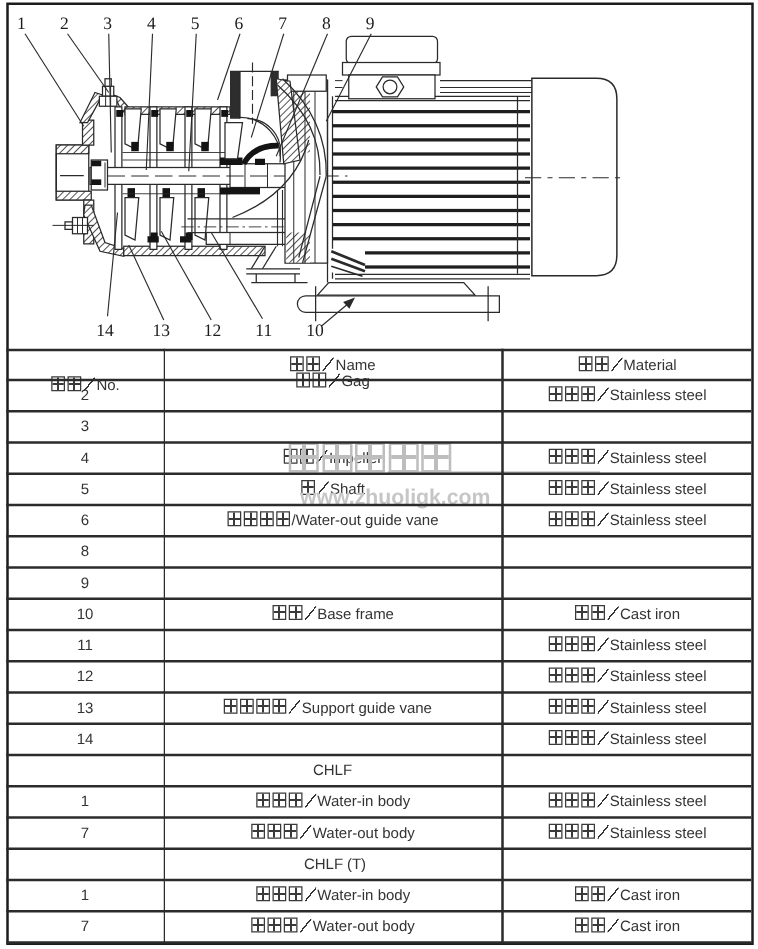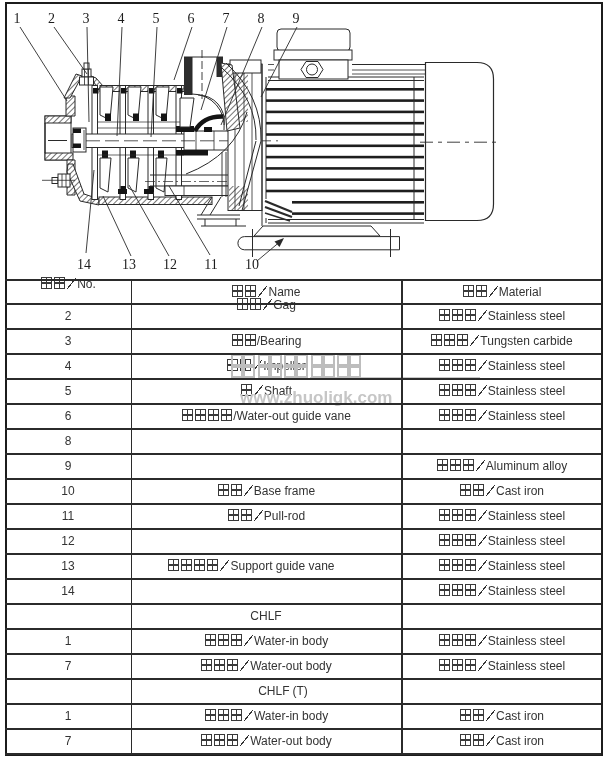--- a/index.html
+++ b/index.html
@@ -244,62 +244,58 @@
 <div class="hl" style="top:577.9px"></div>
 <div class="hl" style="top:602.8px"></div>
 <div class="hl" style="top:627.8px"></div>
 <div class="hl" style="top:652.7px"></div>
 <div class="hl" style="top:677.7px"></div>
 <div class="hl" style="top:702.6px"></div>
 <div class="hl" style="top:727.6px"></div>
 <div class="hl" style="top:752.5px"></div>
 <div class="vl" style="left:130.6px"></div>
 <div class="vl" style="left:401.2px"></div>
-<div class="cl" style="left:7px;top:272px;width:122px;height:22px;line-height:24.95px"><b class="c"></b><b class="c"></b><b class="s"></b>No.</div>
+<div class="cl" style="left:7px;top:296px;width:122px;height:22px;line-height:24.95px"><b class="c"></b><b class="c"></b><b class="s"></b>No.</div>
 <div class="cl" style="left:404px;top:279.5px;width:195px;height:24.95px;line-height:24.95px"><b class="c"></b><b class="c"></b><b class="s"></b>Material</div>
 <div class="cl" style="left:133px;top:279.5px;width:266px;height:24.95px;line-height:24.95px"><b class="c"></b><b class="c"></b><b class="s"></b>Name</div>
 <div class="cl" style="left:7px;top:304.4px;width:122px;height:24.95px;line-height:24.95px">2</div>
 <div class="cl" style="left:133px;top:293px;width:266px;height:38px;line-height:24.95px"><b class="c"></b><b class="c"></b><b class="s"></b>Gag</div>
 <div class="cl" style="left:404px;top:304.4px;width:195px;height:24.95px;line-height:24.95px"><b class="c"></b><b class="c"></b><b class="c"></b><b class="s"></b>Stainless steel</div>
 <div class="cl" style="left:7px;top:329.4px;width:122px;height:24.95px;line-height:24.95px">3</div>
-<div class="cl" style="left:133px;top:329.4px;width:266px;height:24.95px;line-height:24.95px"><b class="c"></b><b class="c"></b>/Bearing</div>
-<div class="cl" style="left:404px;top:329.4px;width:195px;height:24.95px;line-height:24.95px"><b class="c"></b><b class="c"></b><b class="c"></b><b class="s"></b>Tungsten carbide</div>
 <div class="cl" style="left:7px;top:354.3px;width:122px;height:24.95px;line-height:24.95px">4</div>
 <div class="cl" style="left:133px;top:354.3px;width:266px;height:24.95px;line-height:24.95px"><b class="c"></b><b class="c"></b><b class="s"></b>Impeller</div>
 <div class="cl" style="left:404px;top:354.3px;width:195px;height:24.95px;line-height:24.95px"><b class="c"></b><b class="c"></b><b class="c"></b><b class="s"></b>Stainless steel</div>
 <div class="cl" style="left:7px;top:379.3px;width:122px;height:24.95px;line-height:24.95px">5</div>
 <div class="cl" style="left:133px;top:379.3px;width:266px;height:24.95px;line-height:24.95px"><b class="c"></b><b class="s"></b>Shaft</div>
 <div class="cl" style="left:404px;top:379.3px;width:195px;height:24.95px;line-height:24.95px"><b class="c"></b><b class="c"></b><b class="c"></b><b class="s"></b>Stainless steel</div>
 <div class="cl" style="left:7px;top:404.2px;width:122px;height:24.95px;line-height:24.95px">6</div>
 <div class="cl" style="left:133px;top:404.2px;width:266px;height:24.95px;line-height:24.95px"><b class="c"></b><b class="c"></b><b class="c"></b><b class="c"></b>/Water-out guide vane</div>
 <div class="cl" style="left:404px;top:404.2px;width:195px;height:24.95px;line-height:24.95px"><b class="c"></b><b class="c"></b><b class="c"></b><b class="s"></b>Stainless steel</div>
 <div class="cl" style="left:7px;top:429.2px;width:122px;height:24.95px;line-height:24.95px">8</div>
 <div class="cl" style="left:7px;top:454.1px;width:122px;height:24.95px;line-height:24.95px">9</div>
-<div class="cl" style="left:404px;top:454.1px;width:195px;height:24.95px;line-height:24.95px"><b class="c"></b><b class="c"></b><b class="c"></b><b class="s"></b>Aluminum alloy</div>
 <div class="cl" style="left:7px;top:479.1px;width:122px;height:24.95px;line-height:24.95px">10</div>
 <div class="cl" style="left:133px;top:479.1px;width:266px;height:24.95px;line-height:24.95px"><b class="c"></b><b class="c"></b><b class="s"></b>Base frame</div>
 <div class="cl" style="left:404px;top:479.1px;width:195px;height:24.95px;line-height:24.95px"><b class="c"></b><b class="c"></b><b class="s"></b>Cast iron</div>
 <div class="cl" style="left:7px;top:504.0px;width:122px;height:24.95px;line-height:24.95px">11</div>
-<div class="cl" style="left:133px;top:504.0px;width:266px;height:24.95px;line-height:24.95px"><b class="c"></b><b class="c"></b><b class="s"></b>Pull-rod</div>
 <div class="cl" style="left:404px;top:504.0px;width:195px;height:24.95px;line-height:24.95px"><b class="c"></b><b class="c"></b><b class="c"></b><b class="s"></b>Stainless steel</div>
 <div class="cl" style="left:7px;top:529.0px;width:122px;height:24.95px;line-height:24.95px">12</div>
 <div class="cl" style="left:404px;top:529.0px;width:195px;height:24.95px;line-height:24.95px"><b class="c"></b><b class="c"></b><b class="c"></b><b class="s"></b>Stainless steel</div>
 <div class="cl" style="left:7px;top:553.9px;width:122px;height:24.95px;line-height:24.95px">13</div>
-<div class="cl" style="left:118px;top:553.9px;width:266px;height:16px;line-height:24.95px"><b class="c"></b><b class="c"></b><b class="c"></b><b class="c"></b><b class="s"></b>Support guide vane</div>
+<div class="cl" style="left:129px;top:553.9px;width:266px;height:16px;line-height:24.95px"><b class="c"></b><b class="c"></b><b class="c"></b><b class="c"></b><b class="s"></b>Support guide vane</div>
 <div class="cl" style="left:404px;top:553.9px;width:195px;height:24.95px;line-height:24.95px"><b class="c"></b><b class="c"></b><b class="c"></b><b class="s"></b>Stainless steel</div>
 <div class="cl" style="left:7px;top:578.9px;width:122px;height:24.95px;line-height:24.95px">14</div>
 <div class="cl" style="left:404px;top:578.9px;width:195px;height:24.95px;line-height:24.95px"><b class="c"></b><b class="c"></b><b class="c"></b><b class="s"></b>Stainless steel</div>
 <div class="cl" style="left:133px;top:603.8px;width:266px;height:24.95px;line-height:24.95px">CHLF</div>
 <div class="cl" style="left:7px;top:628.8px;width:122px;height:24.95px;line-height:24.95px">1</div>
 <div class="cl" style="left:133px;top:628.8px;width:266px;height:24.95px;line-height:24.95px"><b class="c"></b><b class="c"></b><b class="c"></b><b class="s"></b>Water-in body</div>
 <div class="cl" style="left:404px;top:628.8px;width:195px;height:24.95px;line-height:24.95px"><b class="c"></b><b class="c"></b><b class="c"></b><b class="s"></b>Stainless steel</div>
 <div class="cl" style="left:7px;top:653.7px;width:122px;height:24.95px;line-height:24.95px">7</div>
 <div class="cl" style="left:133px;top:653.7px;width:266px;height:24.95px;line-height:24.95px"><b class="c"></b><b class="c"></b><b class="c"></b><b class="s"></b>Water-out body</div>
 <div class="cl" style="left:404px;top:653.7px;width:195px;height:24.95px;line-height:24.95px"><b class="c"></b><b class="c"></b><b class="c"></b><b class="s"></b>Stainless steel</div>
-<div class="cl" style="left:150px;top:678.7px;width:266px;height:15px;line-height:24.95px">CHLF<span style="margin-left:3px">(</span>T<span>)</span></div>
+<div class="cl" style="left:135px;top:678.7px;width:266px;height:15px;line-height:24.95px">CHLF<span style="margin-left:3px">(</span>T<span>)</span></div>
 <div class="cl" style="left:7px;top:703.6px;width:122px;height:24.95px;line-height:24.95px">1</div>
 <div class="cl" style="left:133px;top:703.6px;width:266px;height:24.95px;line-height:24.95px"><b class="c"></b><b class="c"></b><b class="c"></b><b class="s"></b>Water-in body</div>
 <div class="cl" style="left:404px;top:703.6px;width:195px;height:24.95px;line-height:24.95px"><b class="c"></b><b class="c"></b><b class="s"></b>Cast iron</div>
 <div class="cl" style="left:7px;top:728.6px;width:122px;height:24.95px;line-height:24.95px">7</div>
 <div class="cl" style="left:133px;top:728.6px;width:266px;height:24.95px;line-height:24.95px"><b class="c"></b><b class="c"></b><b class="c"></b><b class="s"></b>Water-out body</div>
 <div class="cl" style="left:404px;top:728.6px;width:195px;height:24.95px;line-height:24.95px"><b class="c"></b><b class="c"></b><b class="s"></b>Cast iron</div>
 <div id="wmbar"></div>
 <div id="wm1"><i></i><i></i><i></i><i></i><i></i></div>
 <div id="wm2">www.zhuoligk.com</div>
 </div>

